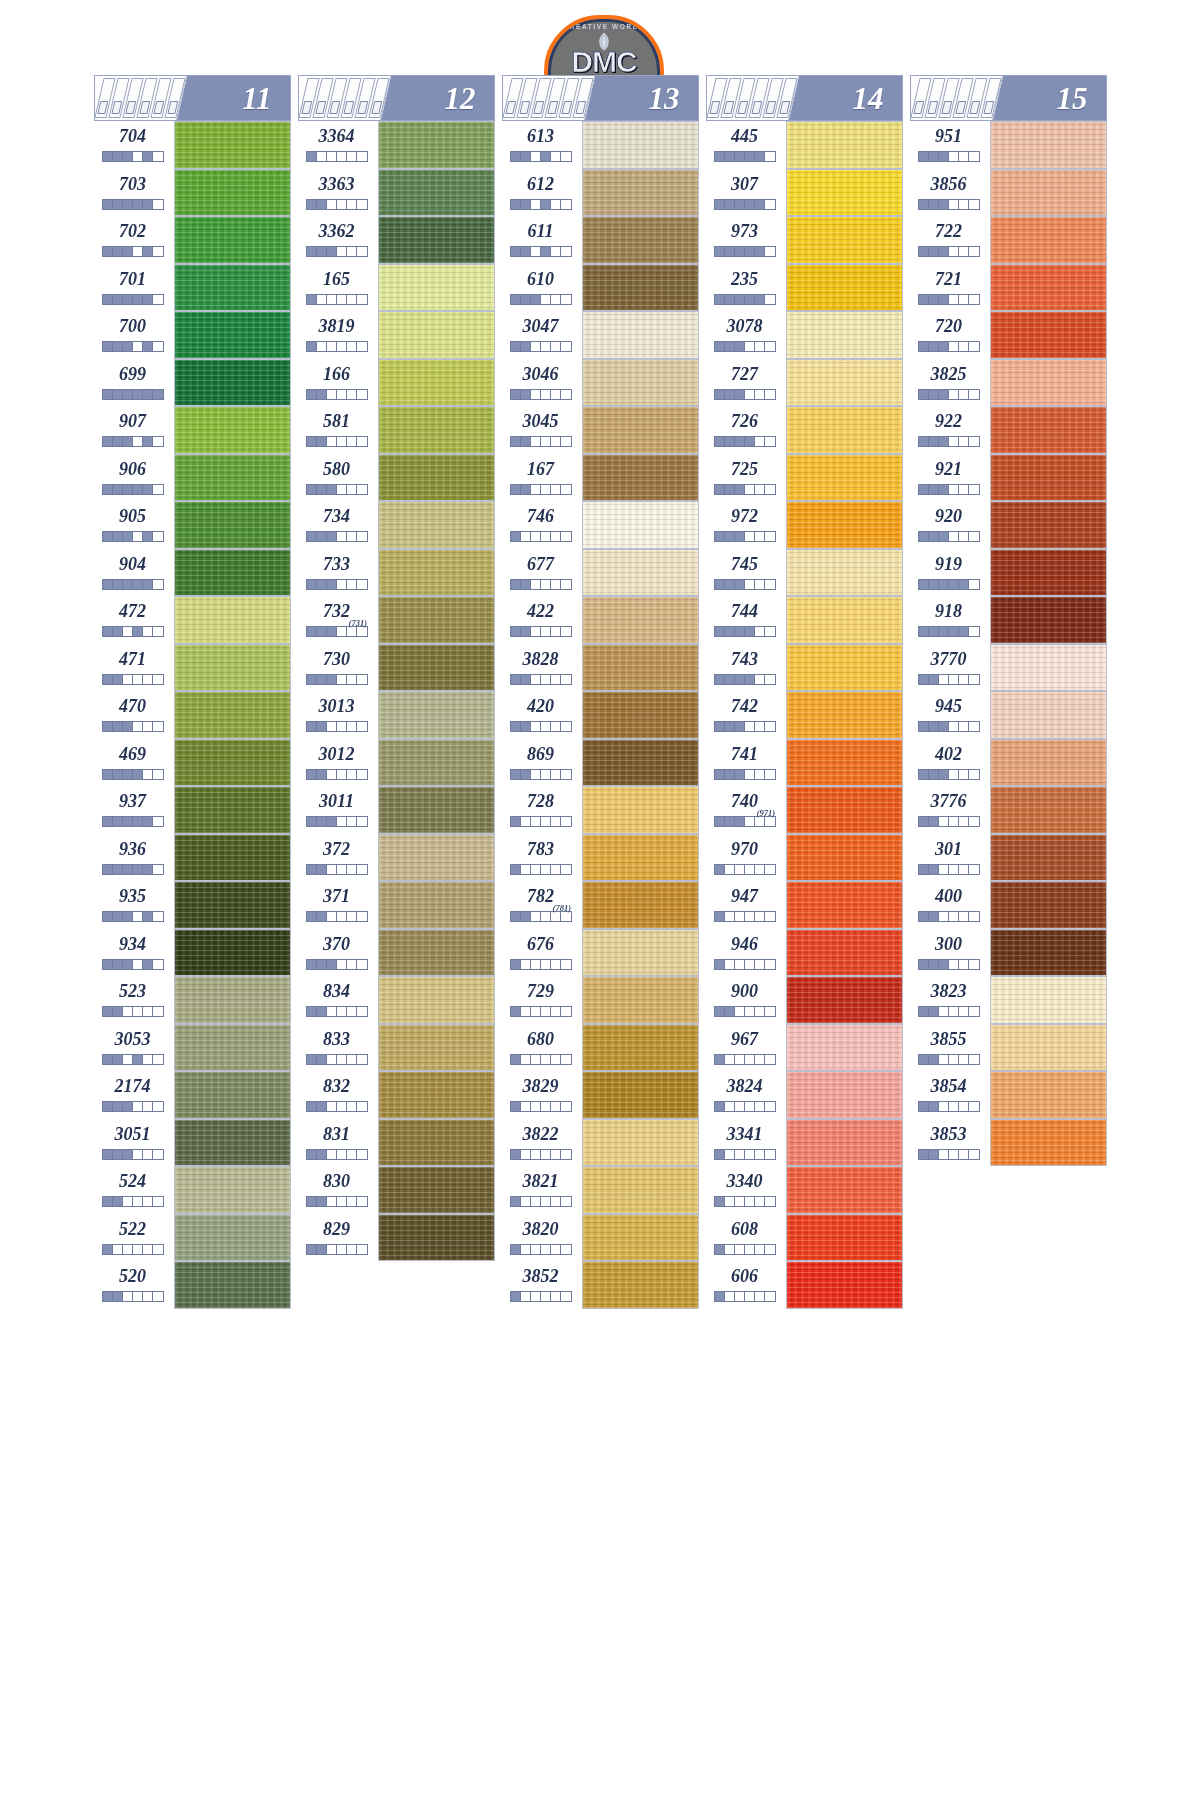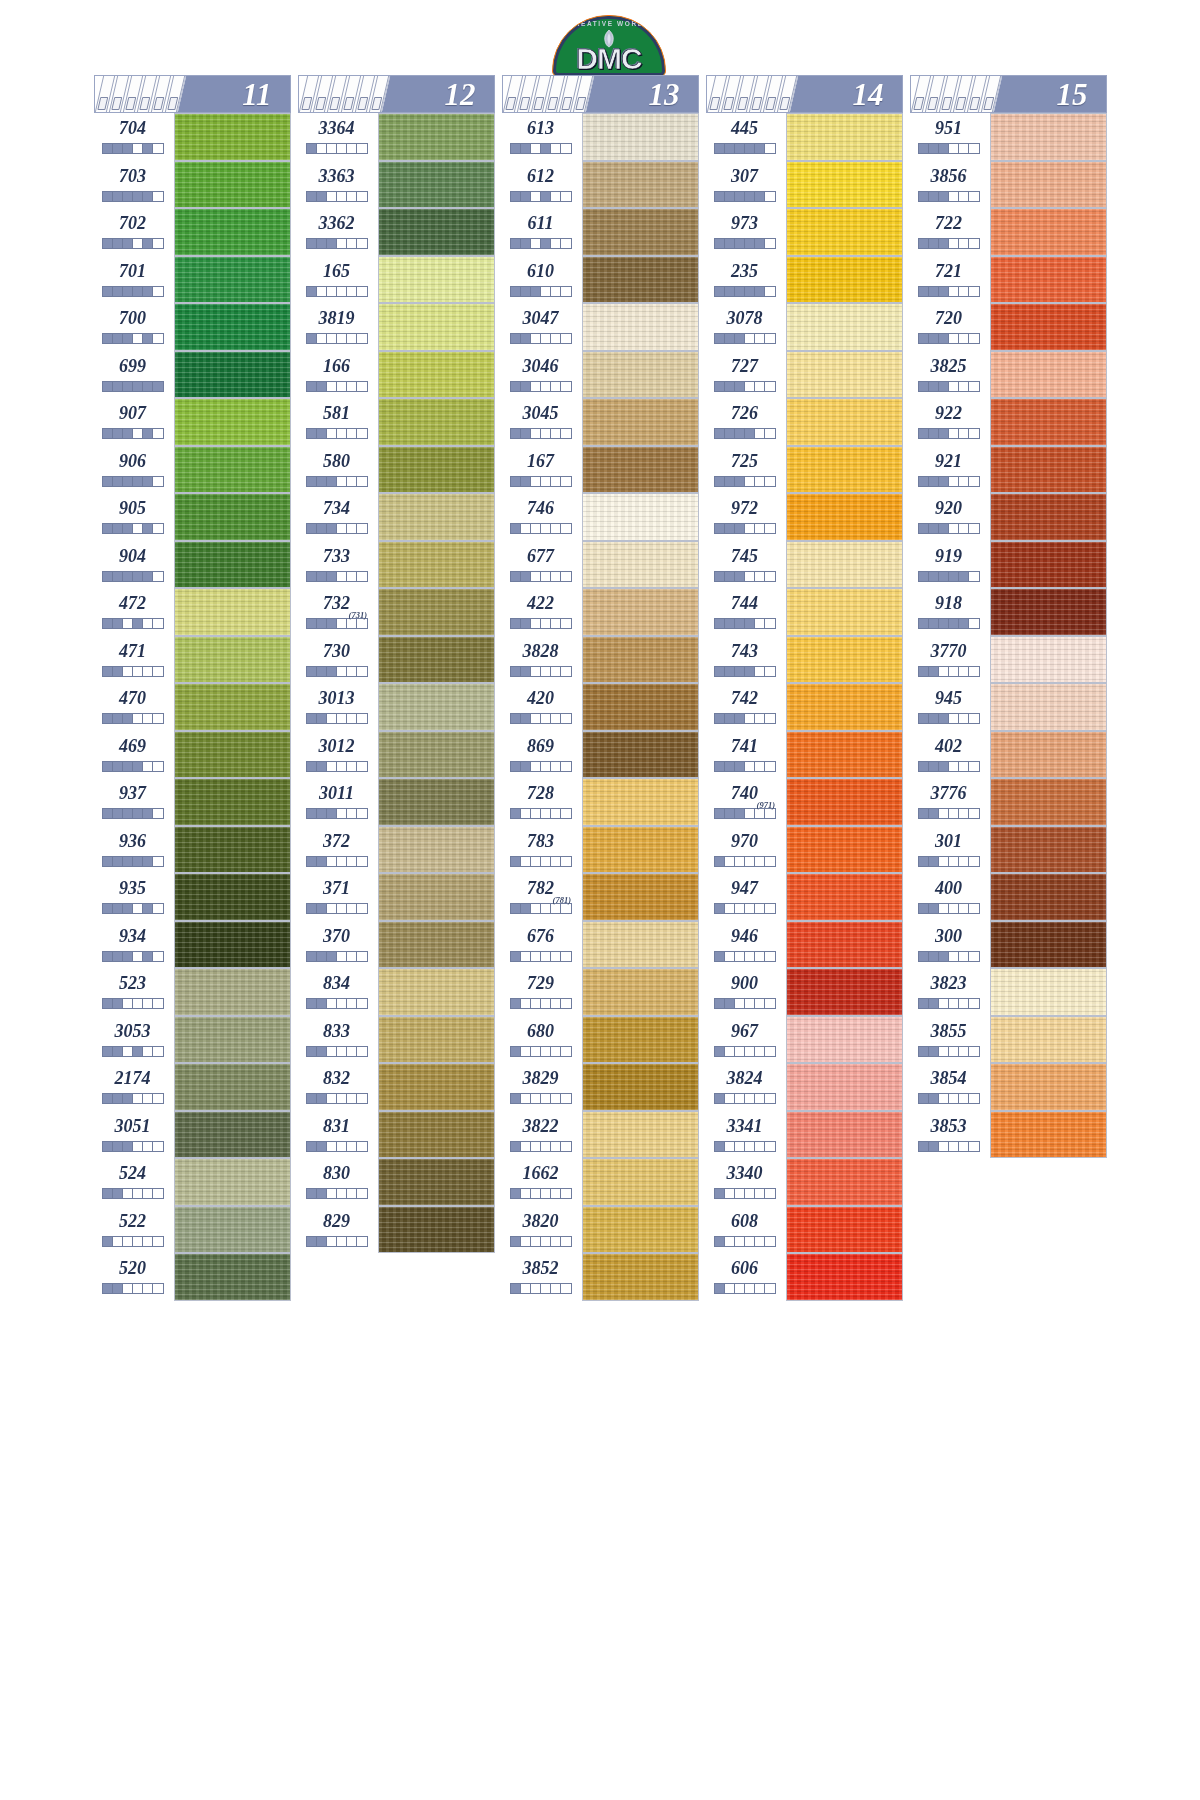--- a/index.html
+++ b/index.html
@@ -15,24 +15,24 @@
   
   #logo-area{
     width:1200px;height:75px;
     display:flex;align-items:flex-end;justify-content:center;
     padding-top:10px;box-sizing:border-box;
   }
   .dmc-logo{
     position:relative;width:112px;height:60px;
   }
   .dmc-shield{
-    position:absolute;left:8px;top:0;width:112px;height:60px;
-    background:#15803d;
+    position:absolute;left:0;top:0;width:112px;height:60px;
+    background:#737373;
     border-radius:56px 56px 6px 6px;
-    border:1px solid #f97316;
+    border:4px solid #f97316;
     box-shadow:inset 0 0 0 3px #2d3d63;
     overflow:hidden;
   }
   .dmc-arcwrap{
     position:absolute;left:0;top:4px;width:112px;height:26px;
     display:flex;align-items:flex-start;justify-content:center;
   }
   .dmc-arc{
     font-family:"Liberation Sans", sans-serif;
     font-size:6.5px;letter-spacing:1.6px;color:#c9cfdd;
@@ -65,21 +65,21 @@
   }
   .column{
     width:197px;
     display:flex;flex-direction:column;
     position:relative;
   }
 
   
   .col-header{
     position:relative;
-    height:38px;
+    height:46px;
     background:#828fb5;
     border:1px solid #9aa5c4;
     box-sizing:border-box;
     overflow:hidden;
     display:flex;align-items:center;justify-content:flex-end;
   }
   .skein-icon{
     position:absolute;left:0;top:0;height:100%;width:96px;
     background:#ffffff;
     transform:skewX(-13deg) translateX(-9px);
@@ -1245,21 +1245,21 @@
               <i class=""></i>
               <i class=""></i>
               <i class=""></i>
               <i class=""></i>
             </div>
           </div>
           <div class="swatch" style="background: rgb(237, 210, 137);"></div>
         </div>
         <div class="row">
           <div class="row-label">
-            <div class="code">1662</div>
+            <div class="code">3821</div>
             <div class="boxes">
               <i class="on"></i>
               <i class=""></i>
               <i class=""></i>
               <i class=""></i>
               <i class=""></i>
               <i class=""></i>
             </div>
           </div>
           <div class="swatch" style="background: rgb(229, 198, 110);"></div>

